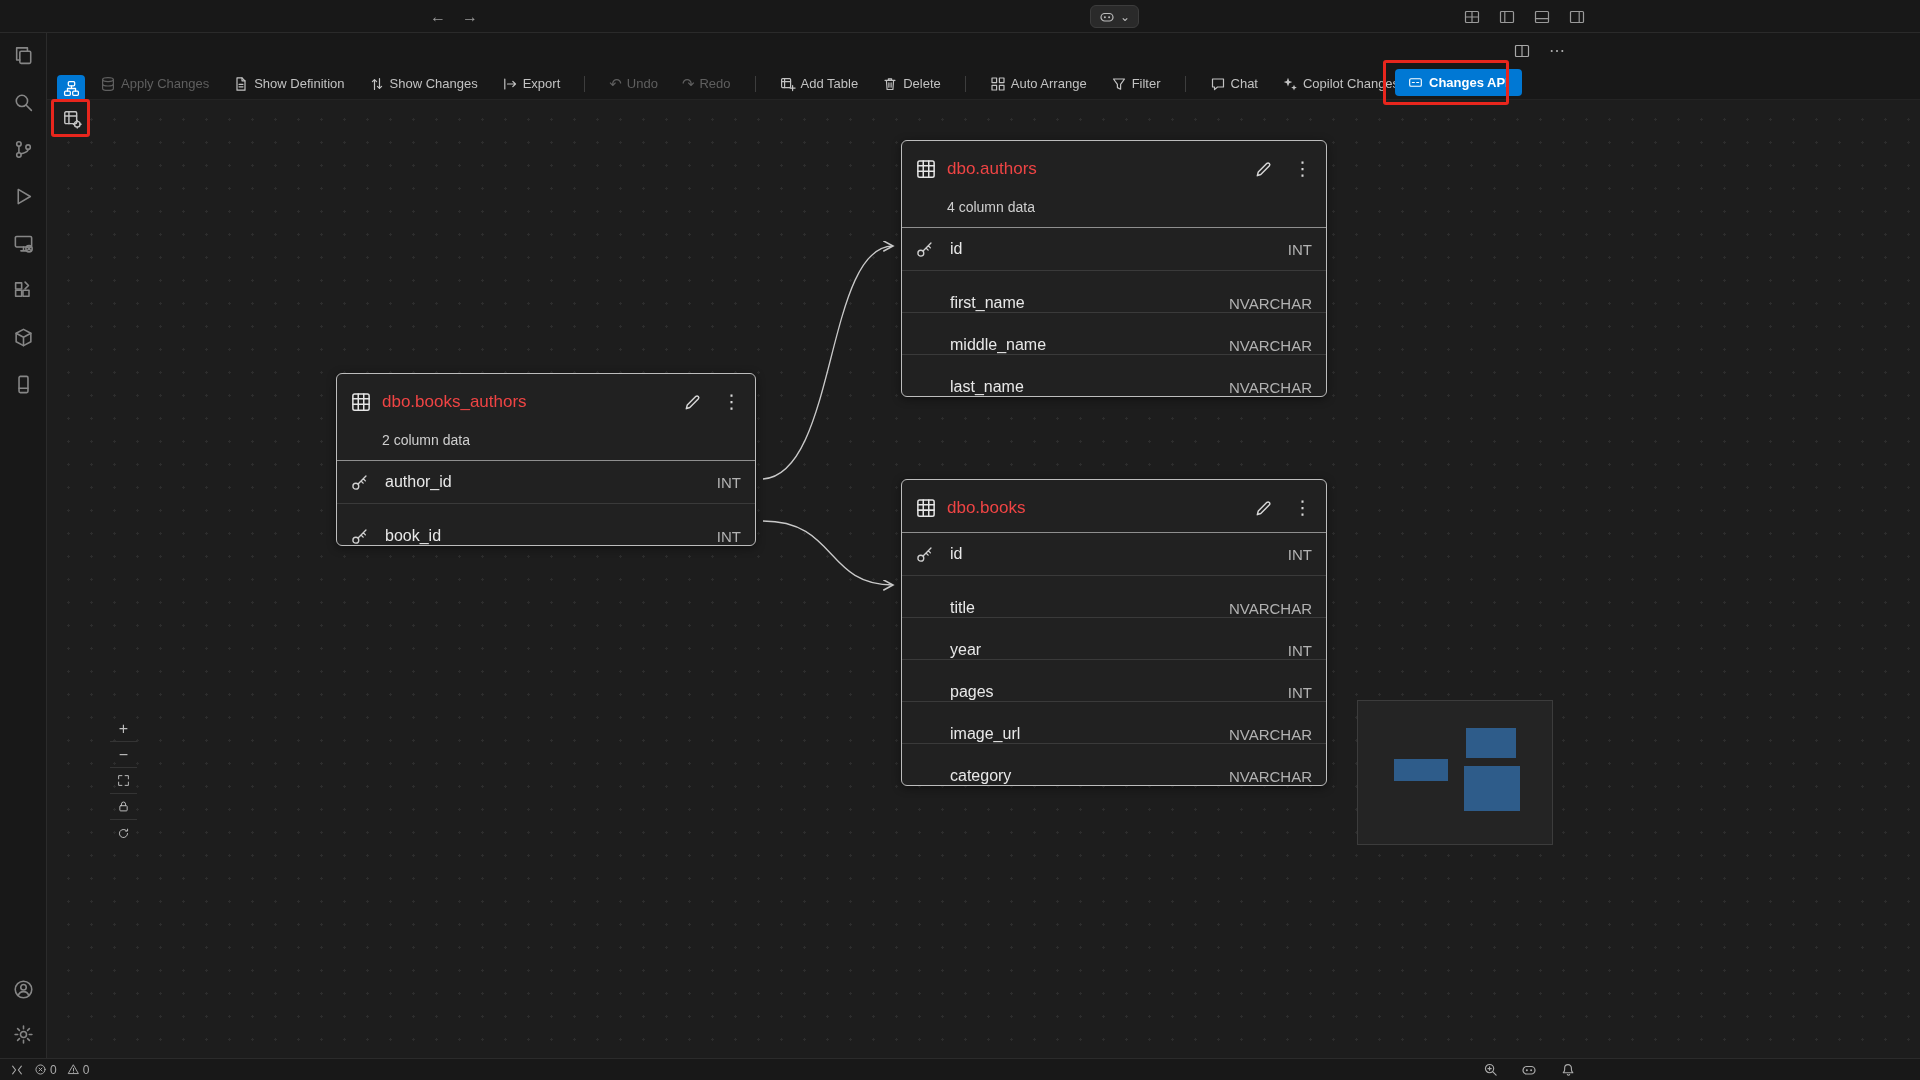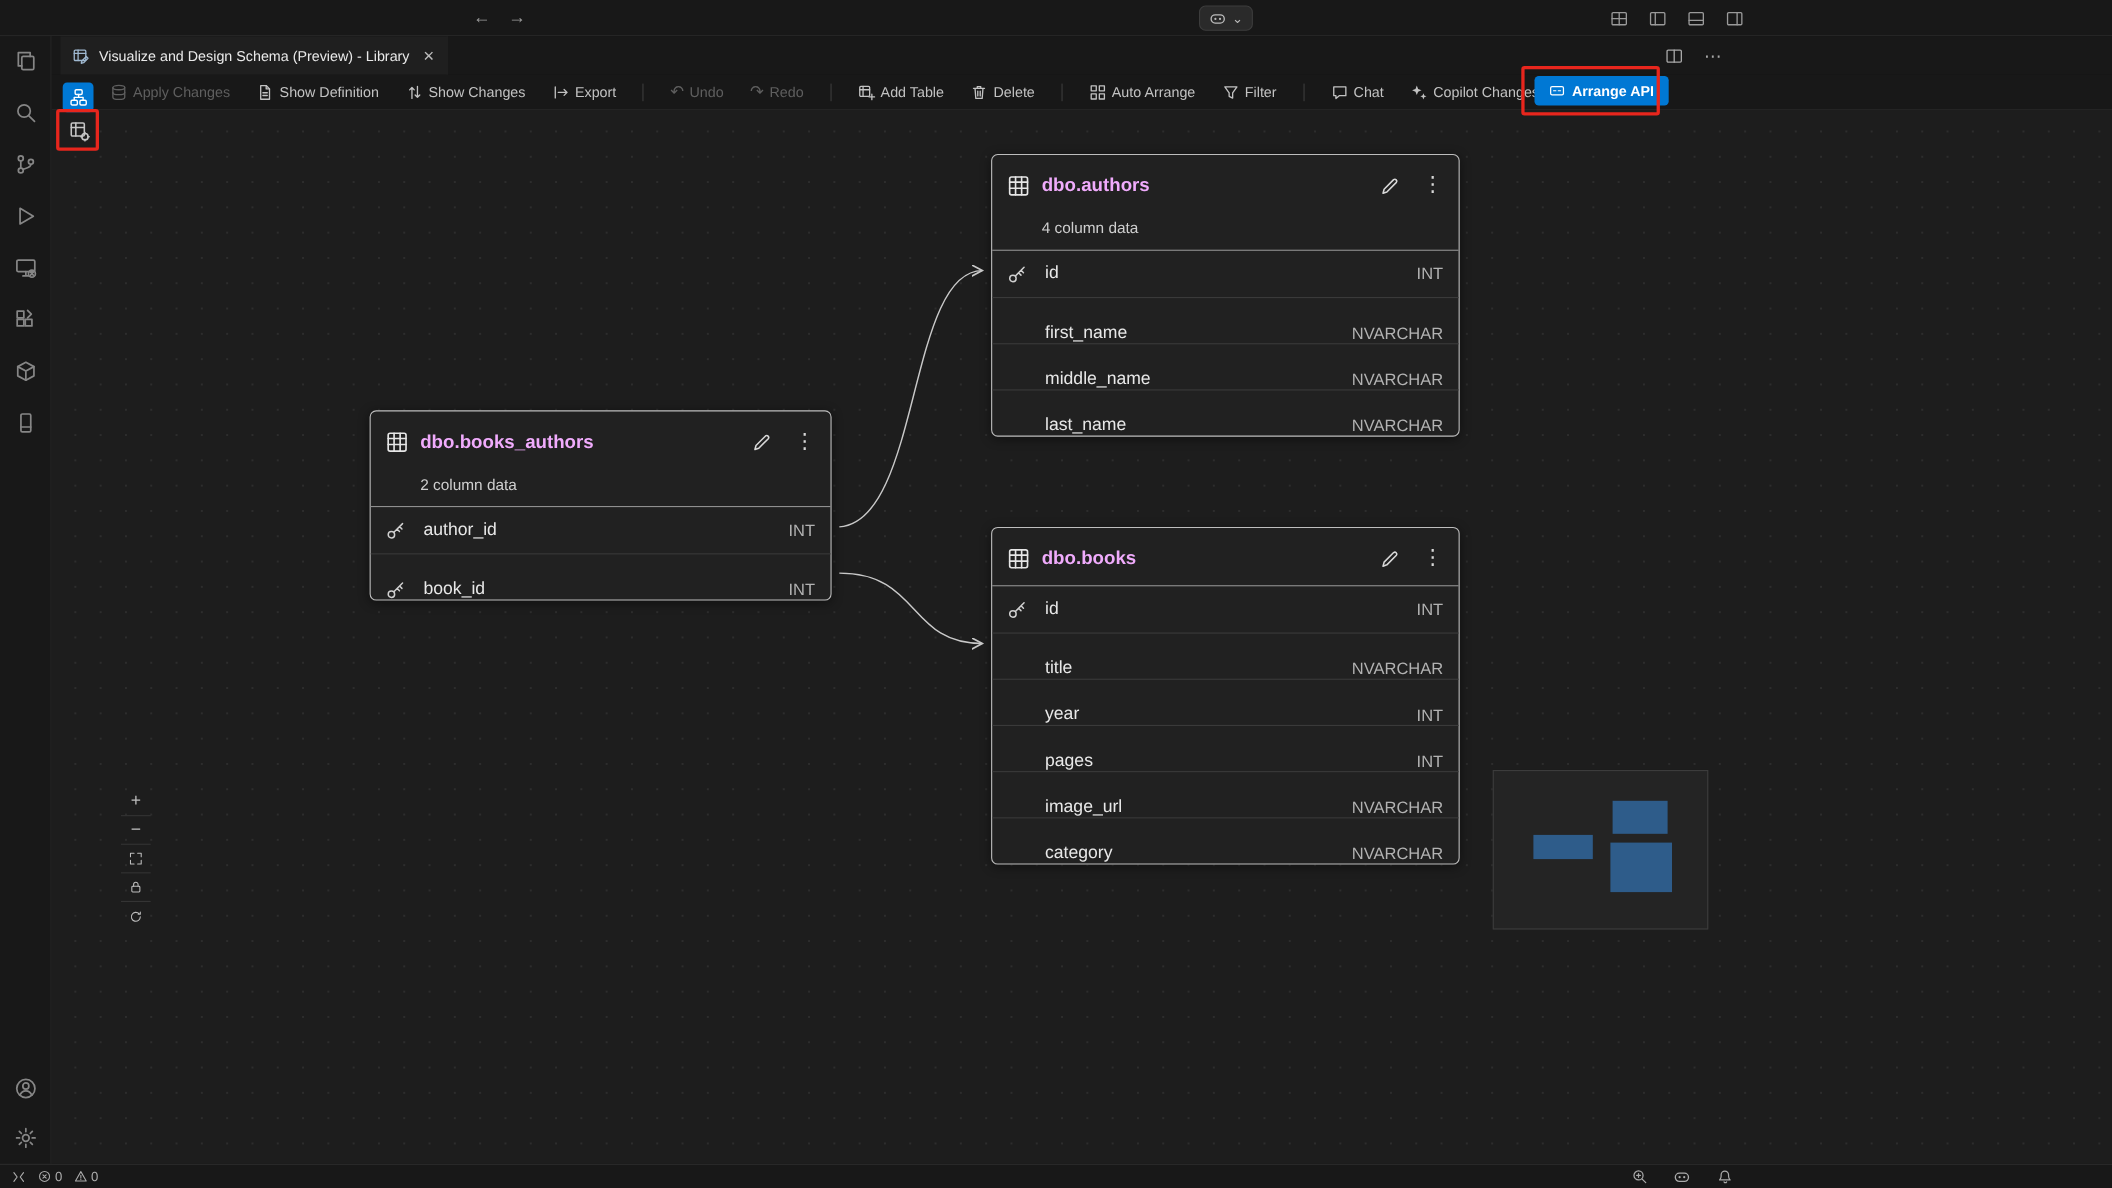--- a/index.html
+++ b/index.html
@@ -37,21 +37,21 @@
 
   
   .canvas { position:absolute; left:0; top:67px; width:1873px; height:958px; background:#1d1d1d;
     background-image:radial-gradient(circle, #2d2d2d 1.1px, transparent 1.25px);
     background-size:23px 23px; background-position:10px 8px; }
   .connectors { position:absolute; left:0; top:0; z-index:1; }
 
   
   .entity { position:absolute; z-index:2; background:#212121; border:1px solid #bdbdbd; border-radius:6px; box-shadow:0 2px 10px rgba(0,0,0,.45); }
   .ent-header { height:52px; display:flex; align-items:center; gap:11px; padding:4px 14px 0; color:#e6e6e6; }
-  .ent-title { font-size:17px; font-weight:bold; color:#f0abfc; }
+  .ent-title { font-size:17px; font-weight:normal; color:#ef4444; }
   .ent-actions { margin-left:auto; display:flex; align-items:center; gap:20px; color:#d8d8d8; }
   .kebab { font-size:19px; cursor:pointer; line-height:16px; }
   .ent-sub { height:34px; display:flex; align-items:center; padding:0 14px 6px 45px; font-size:14px; color:#cfcfcf; }
   .ent-body { border-top:1px solid #8f8f8f; }
   .ent-row { height:42px; display:flex; align-items:center; gap:12px; padding:0 14px; font-size:16px; color:#e8e8e8; cursor:pointer; }
   .ent-row + .ent-row { border-top:1px solid #3a3a3a;align-items:flex-end; }
   .key-slot { width:22px; height:18px; display:flex; align-items:center; color:#d0d0d0; flex:none; }
   .col-type { margin-left:auto; font-size:15px; color:#b2b2b2; }
 
   
@@ -195,29 +195,20 @@
             <circle cx="8" cy="8" r="2.3"></circle>
             <path d="M8 1.6v2 M8 12.4v2 M1.6 8h2 M12.4 8h2 M3.5 3.5l1.4 1.4 M11.1 11.1l1.4 1.4 M12.5 3.5l-1.4 1.4 M4.9 11.1l-1.4 1.4"></path>
           </svg>
         </span>
     </div>
   </nav>
 
   <div class="editor">
 
     <div class="tabbar">
-      <div class="tab">
-        <svg class="ic" width="16" height="16" viewBox="0 0 16 16" style="color:#9fb8d0">
-            <rect x="1.5" y="2.5" width="10.5" height="9.5" rx="1"></rect>
-            <path d="M1.5 5.6h10.5 M5 2.5v9.5"></path>
-            <path d="M10 14l4-4-1.6-1.6-4 4-.5 2.1z"></path>
-          </svg>
-        <span class="tab-title">Visualize and Design Schema (Preview) - Library</span>
-        <span class="tab-close">✕</span>
-      </div>
       <div class="tab-actions">
         <span class="ab-item">
             <svg class="ic" width="16" height="16" viewBox="0 0 16 16">
               <rect x="1.5" y="2.5" width="13" height="11" rx="1"></rect>
               <path d="M8 2.5v11"></path>
             </svg>
           </span>
         <span>⋯</span>
       </div>
     </div>
@@ -498,21 +489,21 @@
         <circle cx="12" cy="12" r="2.4"></circle>
         <path d="M12 8.8v1 M12 14.2v1 M8.8 12h1 M14.2 12h1" stroke-width="1"></path>
       </svg>
   </div>
 
   <button class="design-api">
     <svg class="ic" width="15" height="15" viewBox="0 0 16 16">
         <rect x="1.8" y="4" width="12.4" height="8" rx="1.4"></rect>
         <path d="M4.6 8h2.2 M9.2 8h2.2" stroke-width="1.3"></path>
       </svg>
-    <span>Arrange API</span>
+    <span>Changes API</span>
   </button>
 
   <div class="annotation" style="left:51px;top:99px;width:39px;height:38px;"></div>
   <div class="annotation" style="left:1383px;top:60px;width:126px;height:45px;"></div>
 
   <footer class="statusbar">
     <div class="sb-left">
       <span class="sb-problem">
           <svg class="ic" width="14" height="14" viewBox="0 0 16 16">
             <path d="M3 3.5l3.4 4.5L3 12.5 M13 3.5L9.6 8l3.4 4.5"></path>

